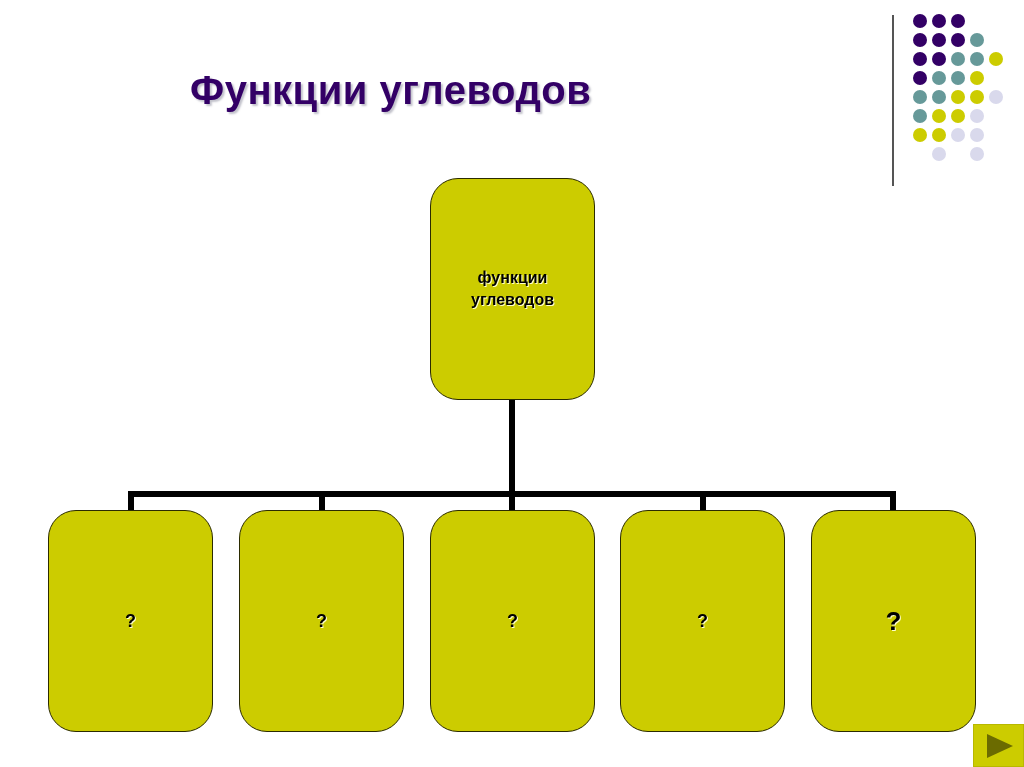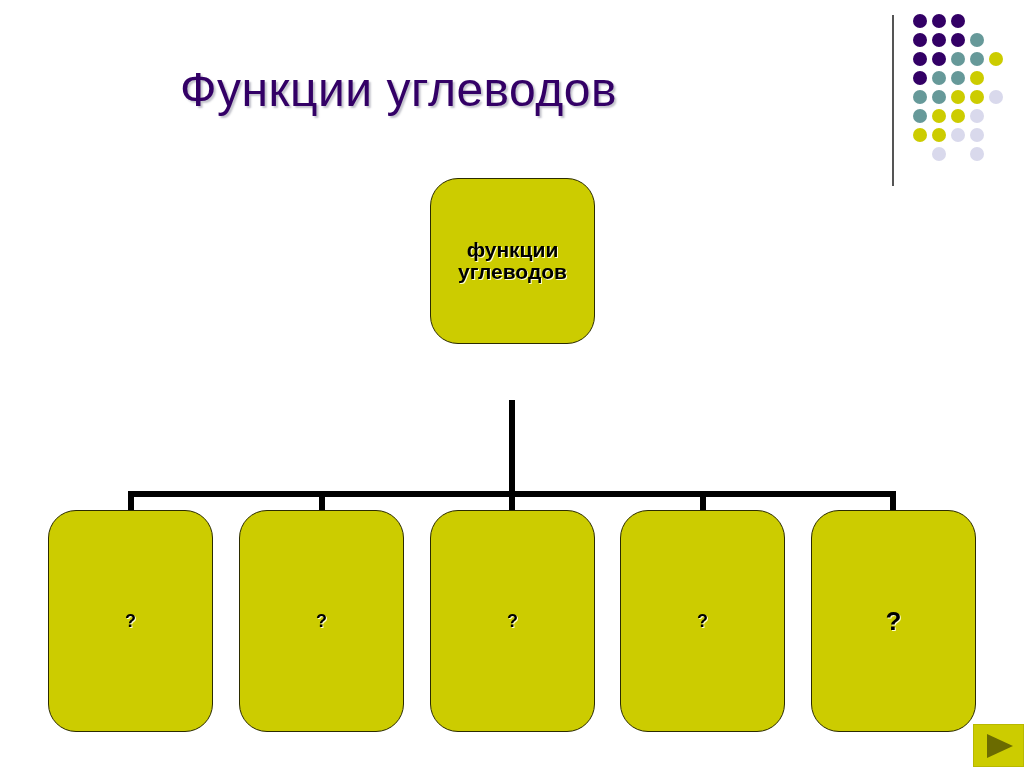--- a/index.html
+++ b/index.html
@@ -9,25 +9,25 @@
     }
     body {
       width: 1024px;
       height: 767px;
       position: relative;
       overflow: hidden;
       font-family: "Liberation Sans", sans-serif;
     }
     .title {
       position: absolute;
-      left: 180px;
+      left: 190px;
       top: 58px;
       width: 580px;
-      font-size: 48px;
-      font-weight: normal;
+      font-size: 40px;
+      font-weight: bold;
       color: #330066;
       text-shadow: 2px 2px 2px rgba(120,120,140,0.45);
       letter-spacing: 0.5px;
       white-space: nowrap;
       line-height: 64px;
     }
     .sep-line {
       position: absolute;
       left: 892px;
       top: 15px;
@@ -54,22 +54,22 @@
       color: #000000;
       font-weight: bold;
     }
     .box .label {
       text-shadow: 1px 1px 0 #ffffcc;
     }
     .top-box {
       left: 430px;
       top: 178px;
       width: 165px;
-      height: 166px;
-      font-size: 21px;
+      height: 222px;
+      font-size: 16px;
       line-height: 22px;
     }
     .child-box {
       top: 510px;
       width: 165px;
       height: 222px;
       font-size: 18px;
     }
     .child-box.big .label {
       font-size: 26px;

